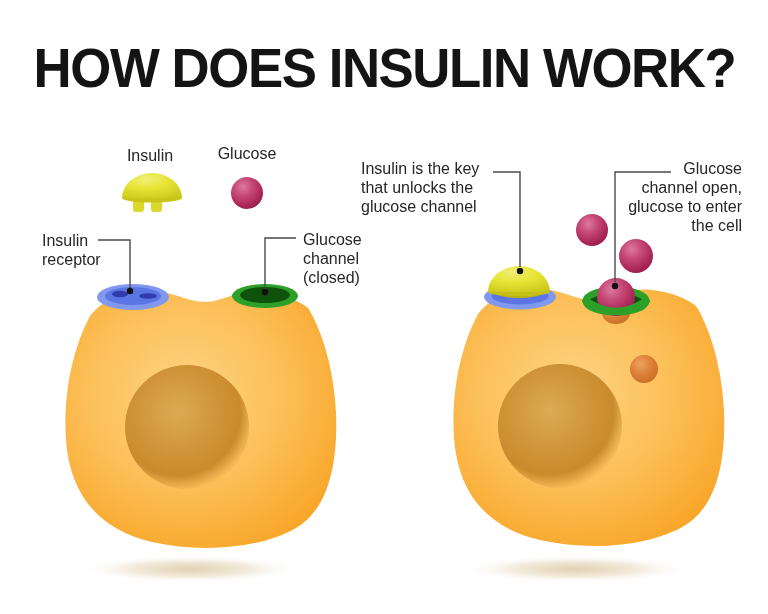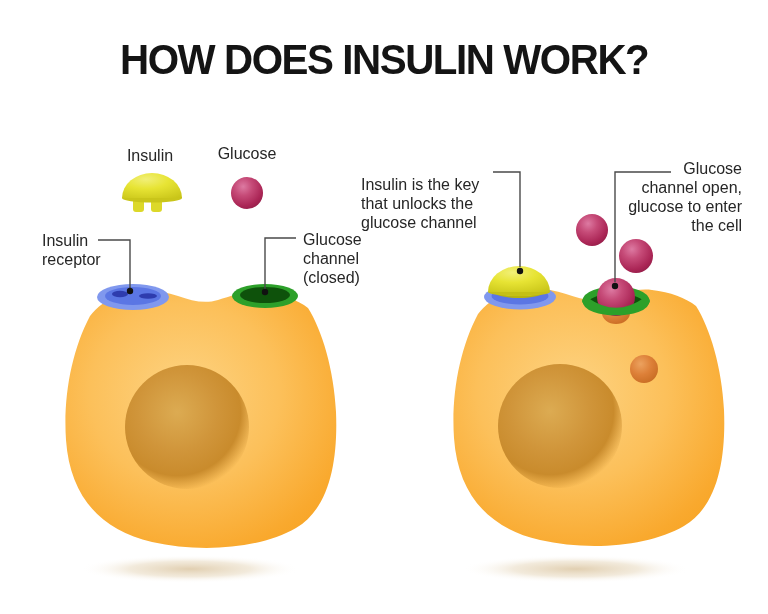--- a/index.html
+++ b/index.html
@@ -2,21 +2,21 @@
 <html style="--c-background: #ffffff; --c-title_text: #141414; --c-label_text: #262626; --c-cell_body: #f9a928; --c-cell_highlight: #fdd685; --c-nucleus: #cf9232; --c-insulin_yellow: #e6e332; --c-glucose_crimson: #b52e5c; --c-receptor_blue: #5b76e4; --c-receptor_rim: #8098ee; --c-receptor_slot: #2e3cae; --c-channel_green: #2da02a; --c-channel_dark: #0e520b; --c-glucose_inside_orange: #d97c35; --c-leader_line: #4a4a4a;"><head>
 <meta charset="utf-8">
 <style>
   html,body{margin:0;padding:0;background:#fff;}
   #stage{
     position:relative;width:768px;height:614px;background:var(--c-background,#ffffff);
     font-family:"Liberation Sans",sans-serif;overflow:hidden;
   }
   .title{
     position:absolute;top:36px;left:0;width:768px;text-align:center;
-    font-weight:700;font-size:42px;letter-spacing:-1.5px;color:var(--c-title_text,#141414);
+    font-weight:700;font-size:55px;letter-spacing:-1.5px;color:var(--c-title_text,#141414);
   }
   .title span{display:inline-block;transform:scaleX(.96);}
   .label{
     position:absolute;font-size:16px;line-height:19px;color:var(--c-label_text,#262626);
     white-space:pre-line;
   }
   .label.center{transform:translateX(-50%);}
   .label.right{text-align:right;}
   svg{position:absolute;left:0;top:0;}
 </style>
@@ -153,21 +153,21 @@
 
   <div class="label center" style="left:150px;top:146px;">Insulin</div>
   <div class="label center" style="left:247px;top:144px;">Glucose</div>
 
   <div class="label" style="left:42px;top:231px;">Insulin
 receptor</div>
   <div class="label" style="left:303px;top:230px;">Glucose
 channel
 (closed)</div>
 
-  <div class="label" style="left:361px;top:175px;">Insulin is the key
+  <div class="label" style="left:361px;top:159px;">Insulin is the key
 that unlocks the
 glucose channel</div>
   <div class="label right" style="right:26px;top:159px;">Glucose
 channel open,
 glucose to enter
 the cell</div>
 
 </div>
 
 </body></html>

